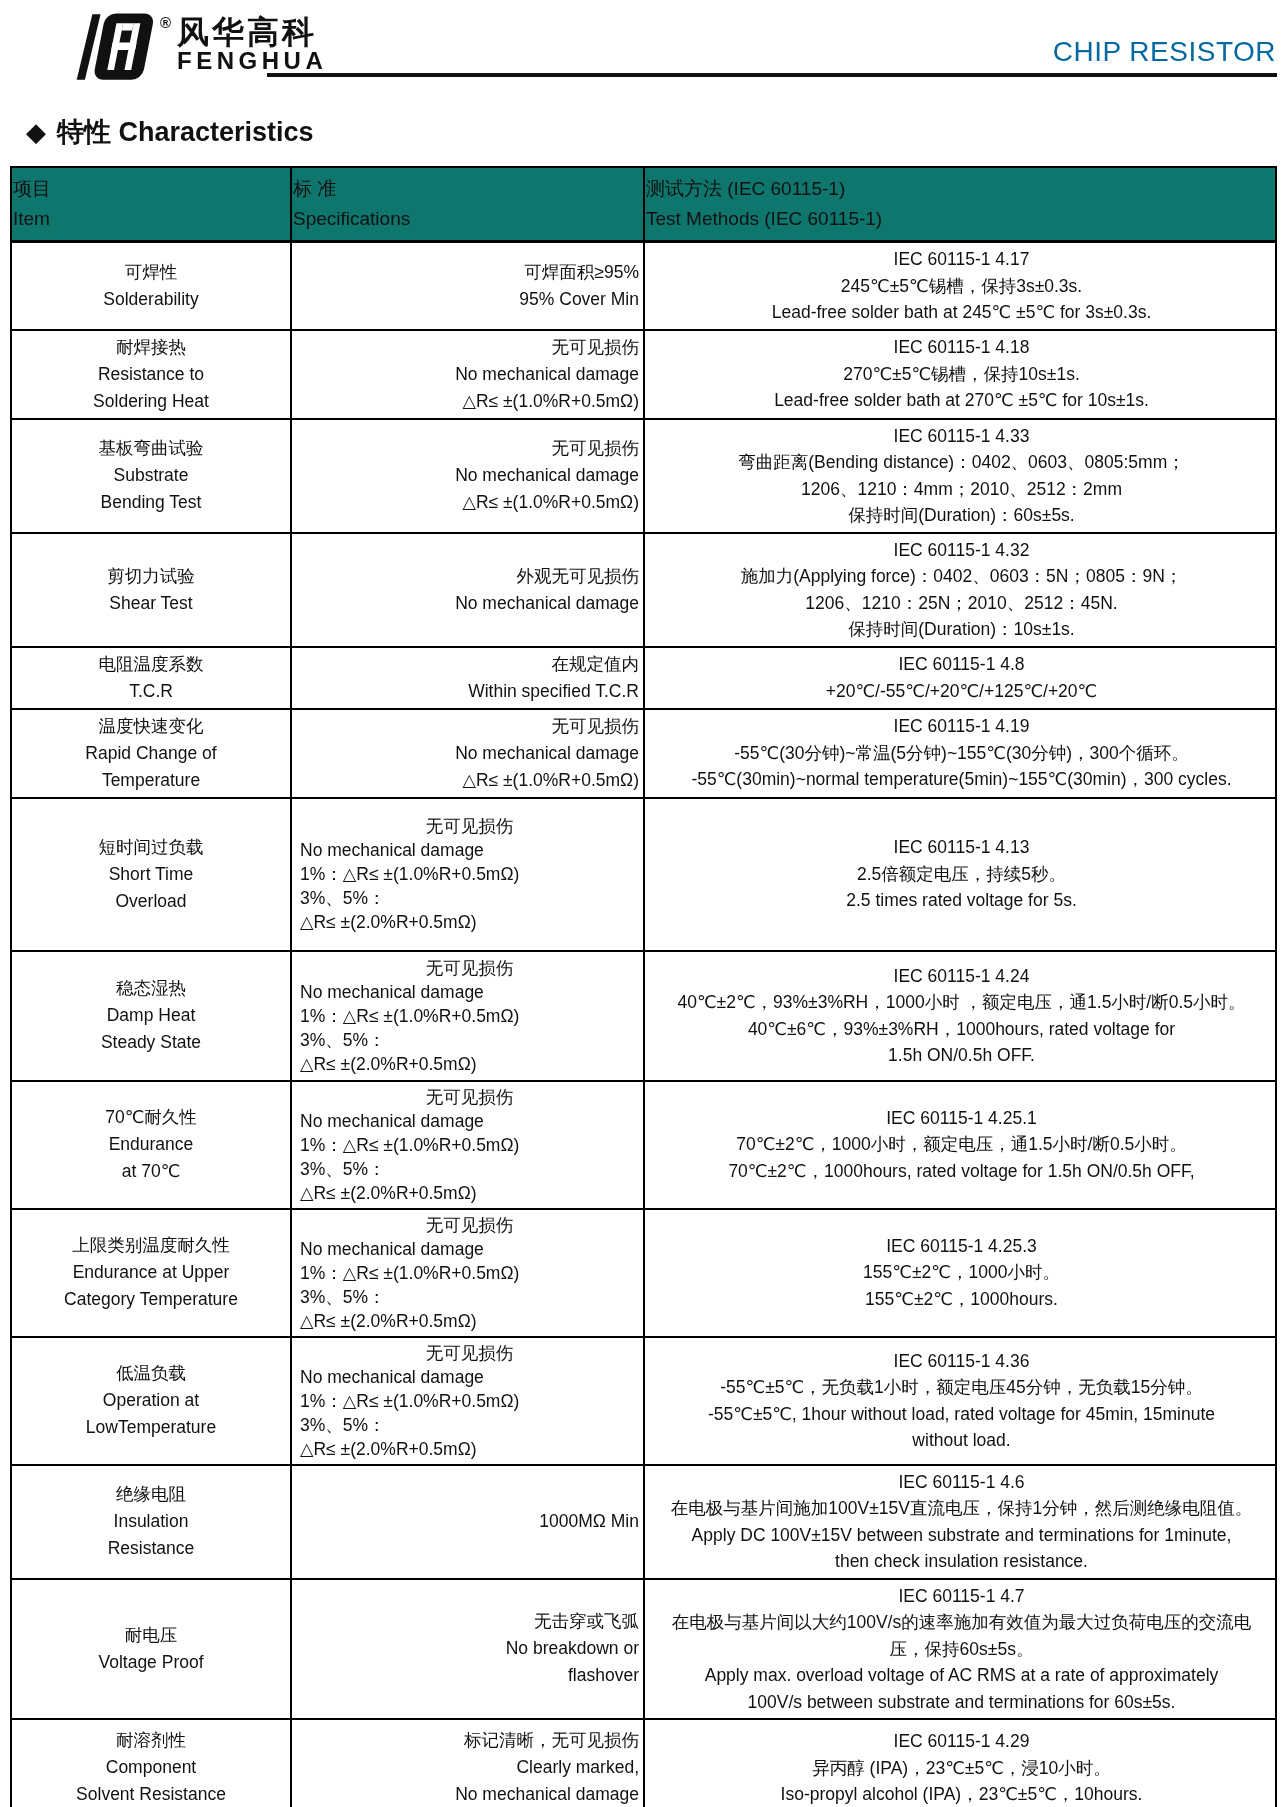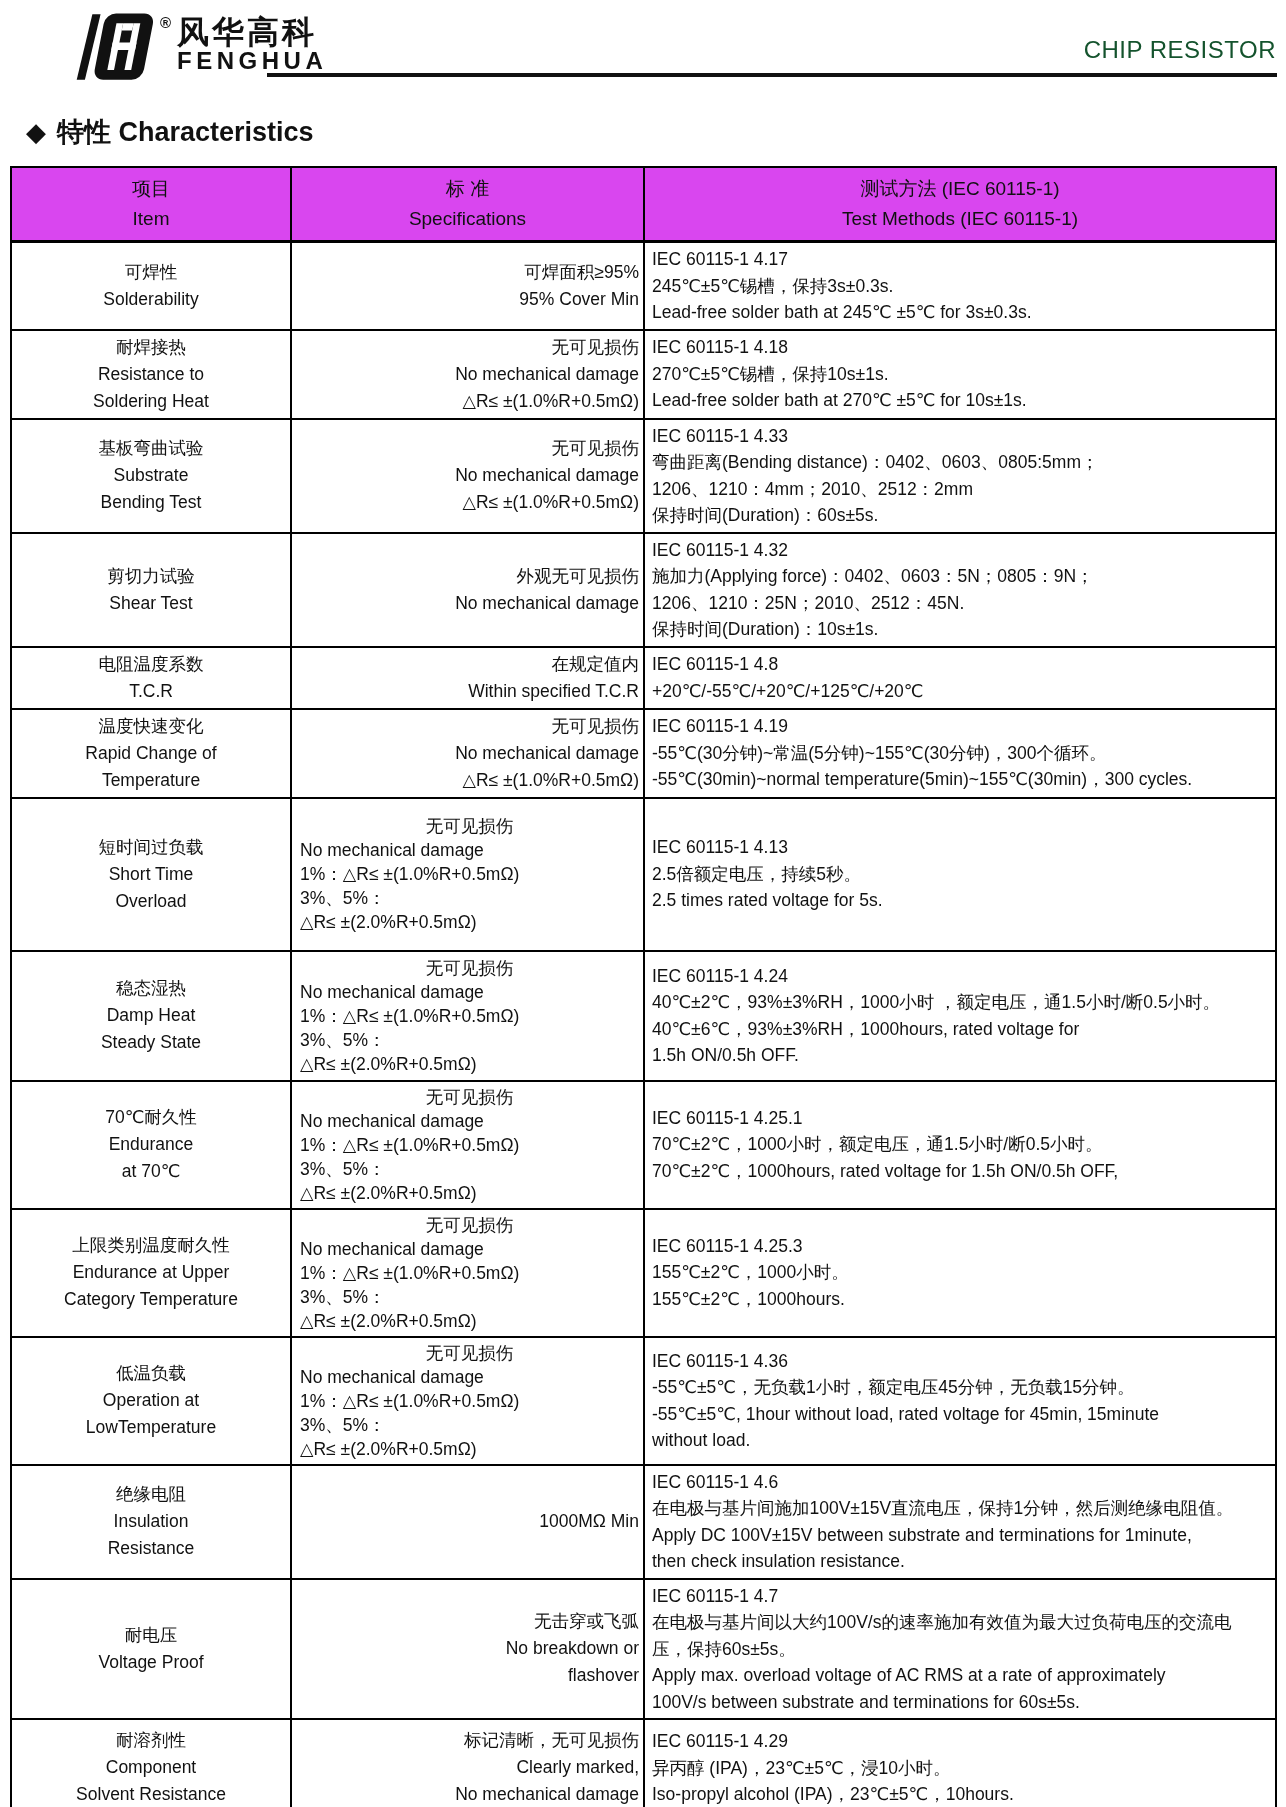--- a/index.html
+++ b/index.html
@@ -13,54 +13,54 @@
   }
   
   .brand{position:absolute;left:70px;top:12px;display:flex;align-items:flex-start;}
   .brand-mark{width:88px;height:70px;flex:0 0 auto;}
   .brand-reg{font-size:15px;font-weight:bold;margin:2px 6px 0 2px;}
   .brand-names{display:flex;flex-direction:column;margin-top:4px;}
   .brand-cn{font-size:32px;font-weight:bold;letter-spacing:3px;line-height:32px;}
   .brand-en{font-size:24px;font-weight:bold;letter-spacing:4.5px;line-height:26px;}
   .chip-title{
     position:absolute;top:36px;right:10px;
-    font-size:24px;letter-spacing:0.5px;color:#14532d;margin-left:24px;
+    font-size:28px;letter-spacing:0.5px;color:#0369a1;margin-left:24px;
   }
   .head-rule{position:absolute;left:267px;right:9px;top:73px;height:4px;background:#111;}
   
   .section-title{
     position:absolute;left:26px;top:114px;
     font-size:27px;font-weight:bold;
     display:flex;align-items:center;gap:11px;
   }
   .section-title .diamond{font-size:26px;line-height:26px;}
   
   .tablewrap{position:absolute;left:10px;top:166px;width:1267px;}
   table{border-collapse:collapse;width:100%;table-layout:fixed;}
   col.c-item{width:280px;}
   col.c-spec{width:353px;}
   table,th,td{border:2px solid #000;}
   table{border-bottom-width:3px;}
   thead th{
-    background:#d946ef;
+    background:#0f766e;
     border-bottom-width:3px;
     font-weight:normal;
     height:70px;
     vertical-align:middle;
-    text-align:center;
+    text-align:left;
   }
   thead .line{font-size:19px;line-height:30px;}
   td{vertical-align:middle;padding:3px 4px;overflow:hidden;}
   td .line{font-size:17.5px;line-height:27px;white-space:nowrap;}
   td.col-item{text-align:center;}
   td.col-spec{text-align:right;}
   td.col-spec.align-left{text-align:left;padding-left:8px;}
   td.col-spec.align-left .line{line-height:24px;}
   td.col-spec.align-left .line:first-child{text-align:center;}
-  td.col-method{text-align:left;padding-left:7px;padding-right:4px;}
+  td.col-method{text-align:center;padding-left:7px;padding-right:4px;}
   td.col-method .line{line-height:26.5px;}
   
   tbody tr:nth-of-type(1){height:88px;}
   tbody tr:nth-of-type(2){height:88px;padding-left:28px;}
   tbody tr:nth-of-type(3){height:110px;}
   tbody tr:nth-of-type(4){height:109px;}
   tbody tr:nth-of-type(5){height:60px;}
   tbody tr:nth-of-type(6){height:77px;}
   tbody tr:nth-of-type(7){height:153px;}
   tbody tr:nth-of-type(8){height:130px;}

